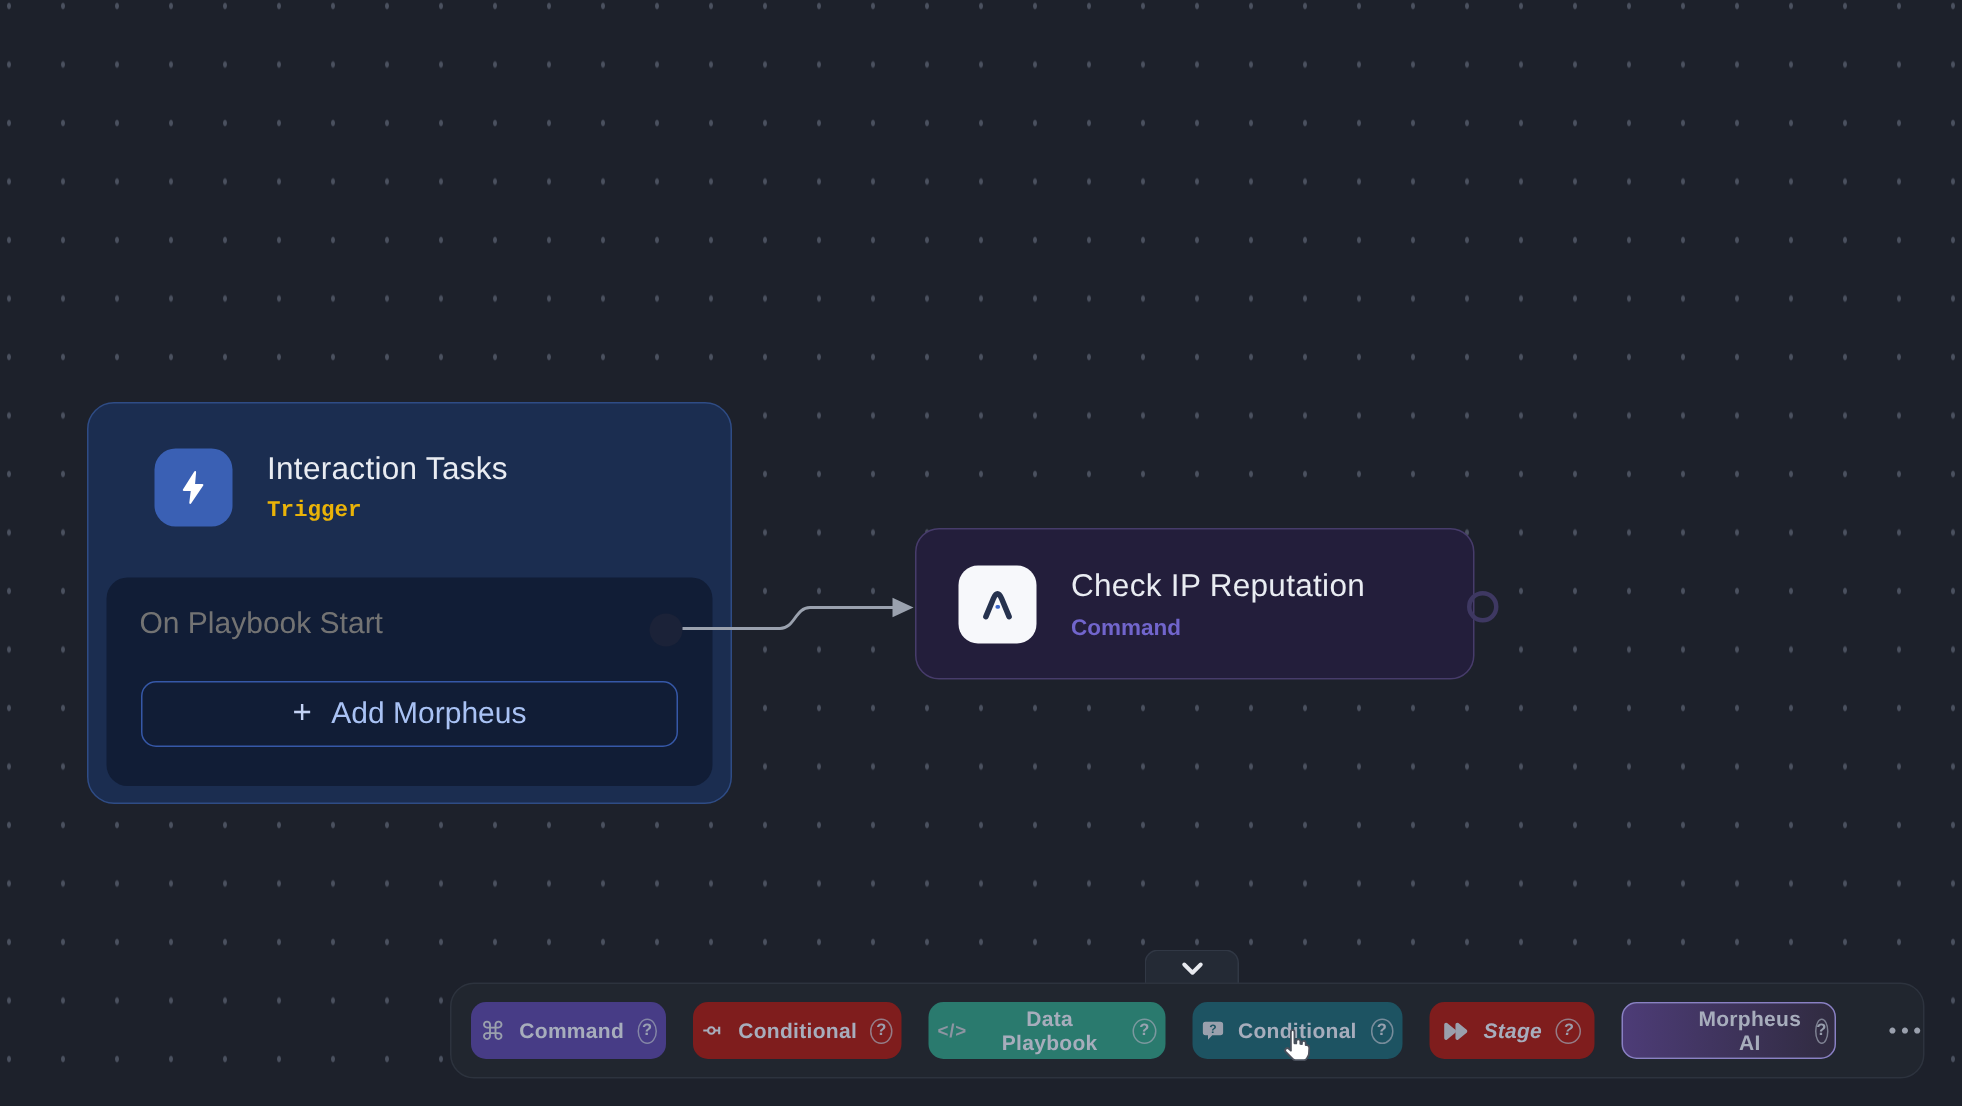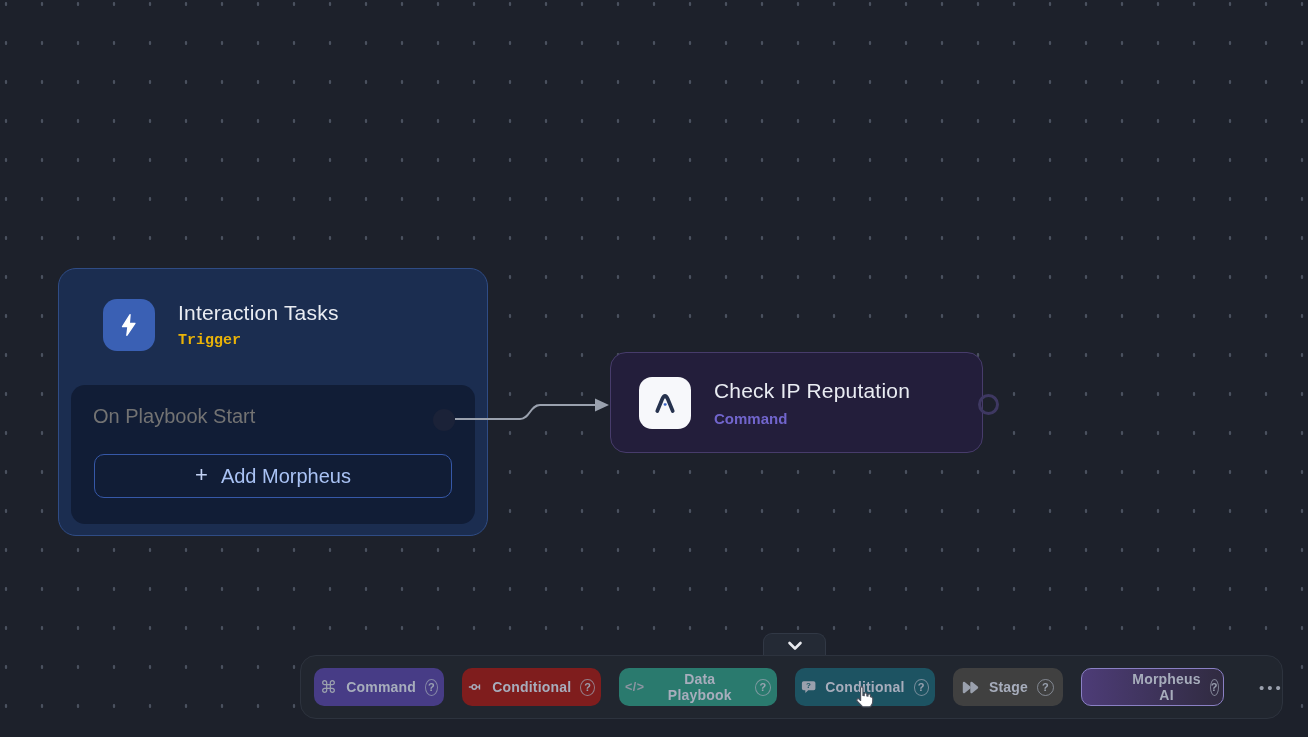--- a/index.html
+++ b/index.html
@@ -183,21 +183,21 @@
 
     <button class="tb-btn w-interaction" style="background: rgb(29, 83, 98);">
       <svg width="17" height="17" viewBox="0 0 17 17">
         <path d="M3 1.5 h11 a2 2 0 0 1 2 2 v6 a2 2 0 0 1 -2 2 H8 l-3.2 3.2 v-3.2 H3 a2 2 0 0 1 -2 -2 v-6 a2 2 0 0 1 2 -2 z" fill="#9aa0ad"></path>
         <text x="8.5" y="9.6" font-size="9" font-weight="bold" fill="#1d5362" text-anchor="middle" font-family="Liberation Sans, sans-serif">?</text>
       </svg>
       <span>Conditional</span>
       <span class="help-circle">?</span>
     </button>
 
-    <button class="tb-btn w-stage" style="background: #404040;">
+    <button class="tb-btn w-stage" style="background: #7f1d1d; font-style: italic;">
       <svg width="18" height="13" viewBox="0 0 18 13">
         <polygon points="2,2 7.5,6.5 2,11" fill="#9aa0ad" stroke="#9aa0ad" stroke-width="2.4" stroke-linejoin="round"></polygon>
         <polygon points="9.5,2 15,6.5 9.5,11" fill="#9aa0ad" stroke="#9aa0ad" stroke-width="2.4" stroke-linejoin="round"></polygon>
       </svg>
       <span>Stage</span>
       <span class="help-circle">?</span>
     </button>
 
     <button class="tb-btn btn-morpheus">
       <svg width="19" height="19" viewBox="0 0 19 19">

